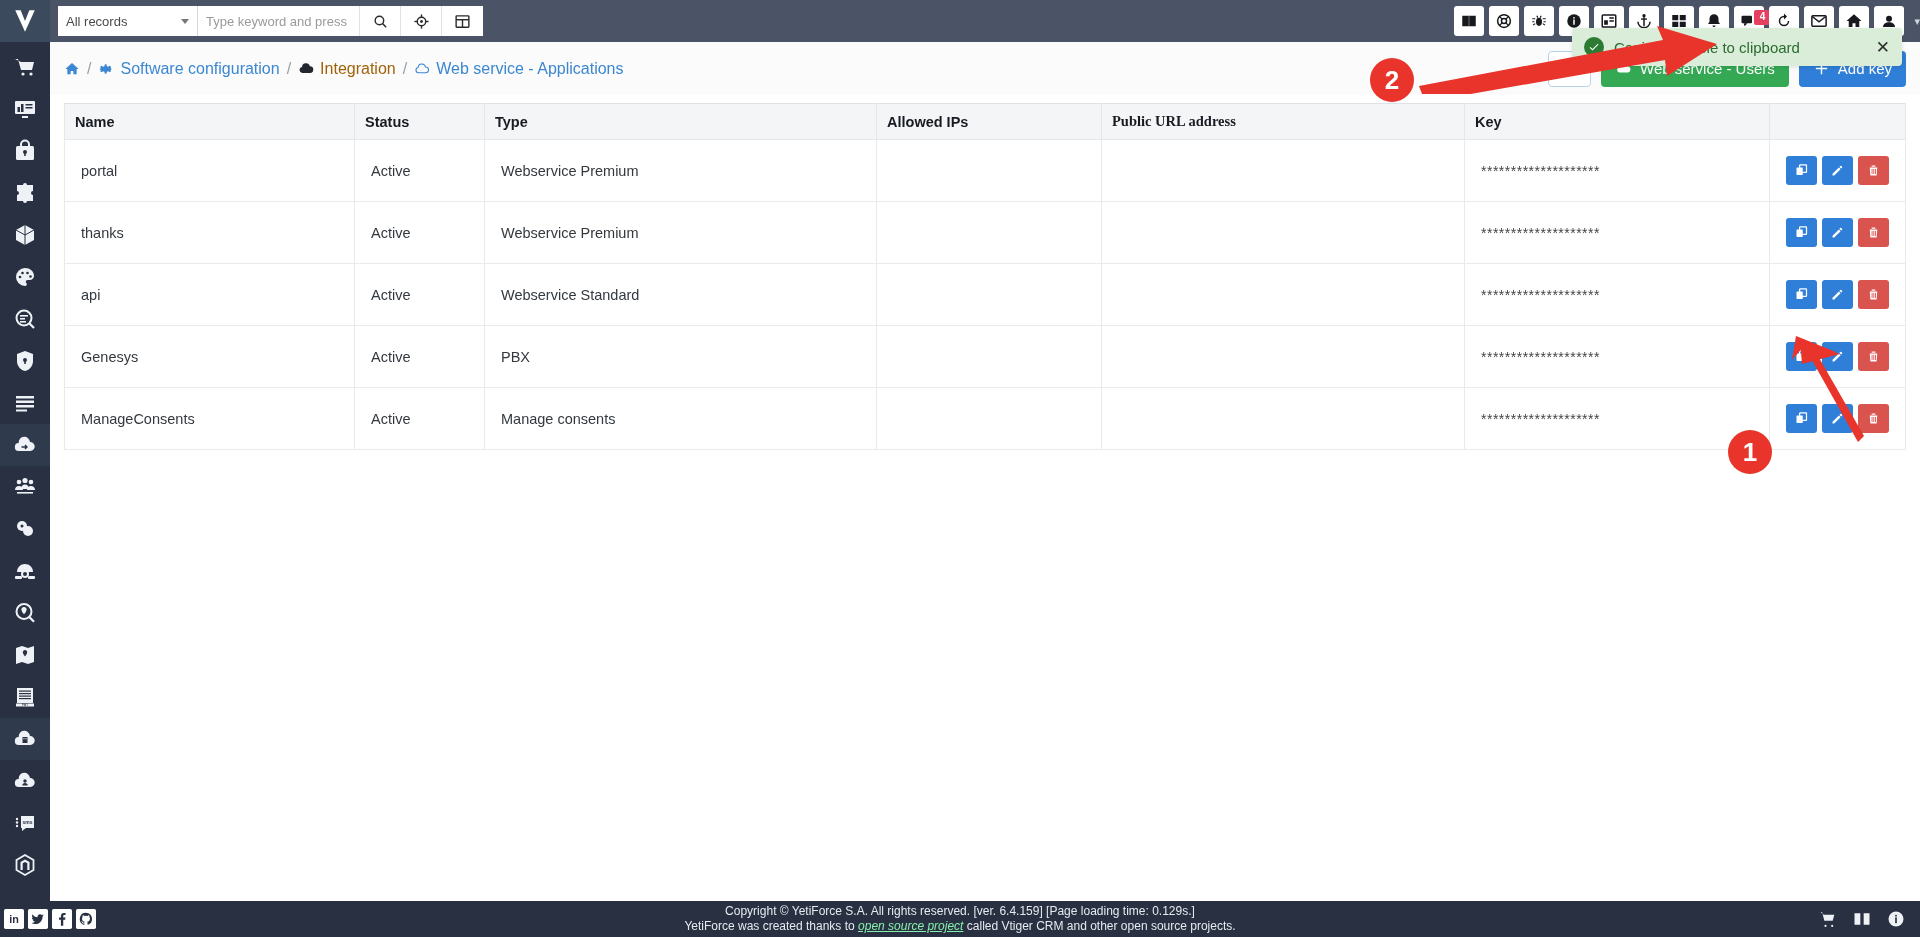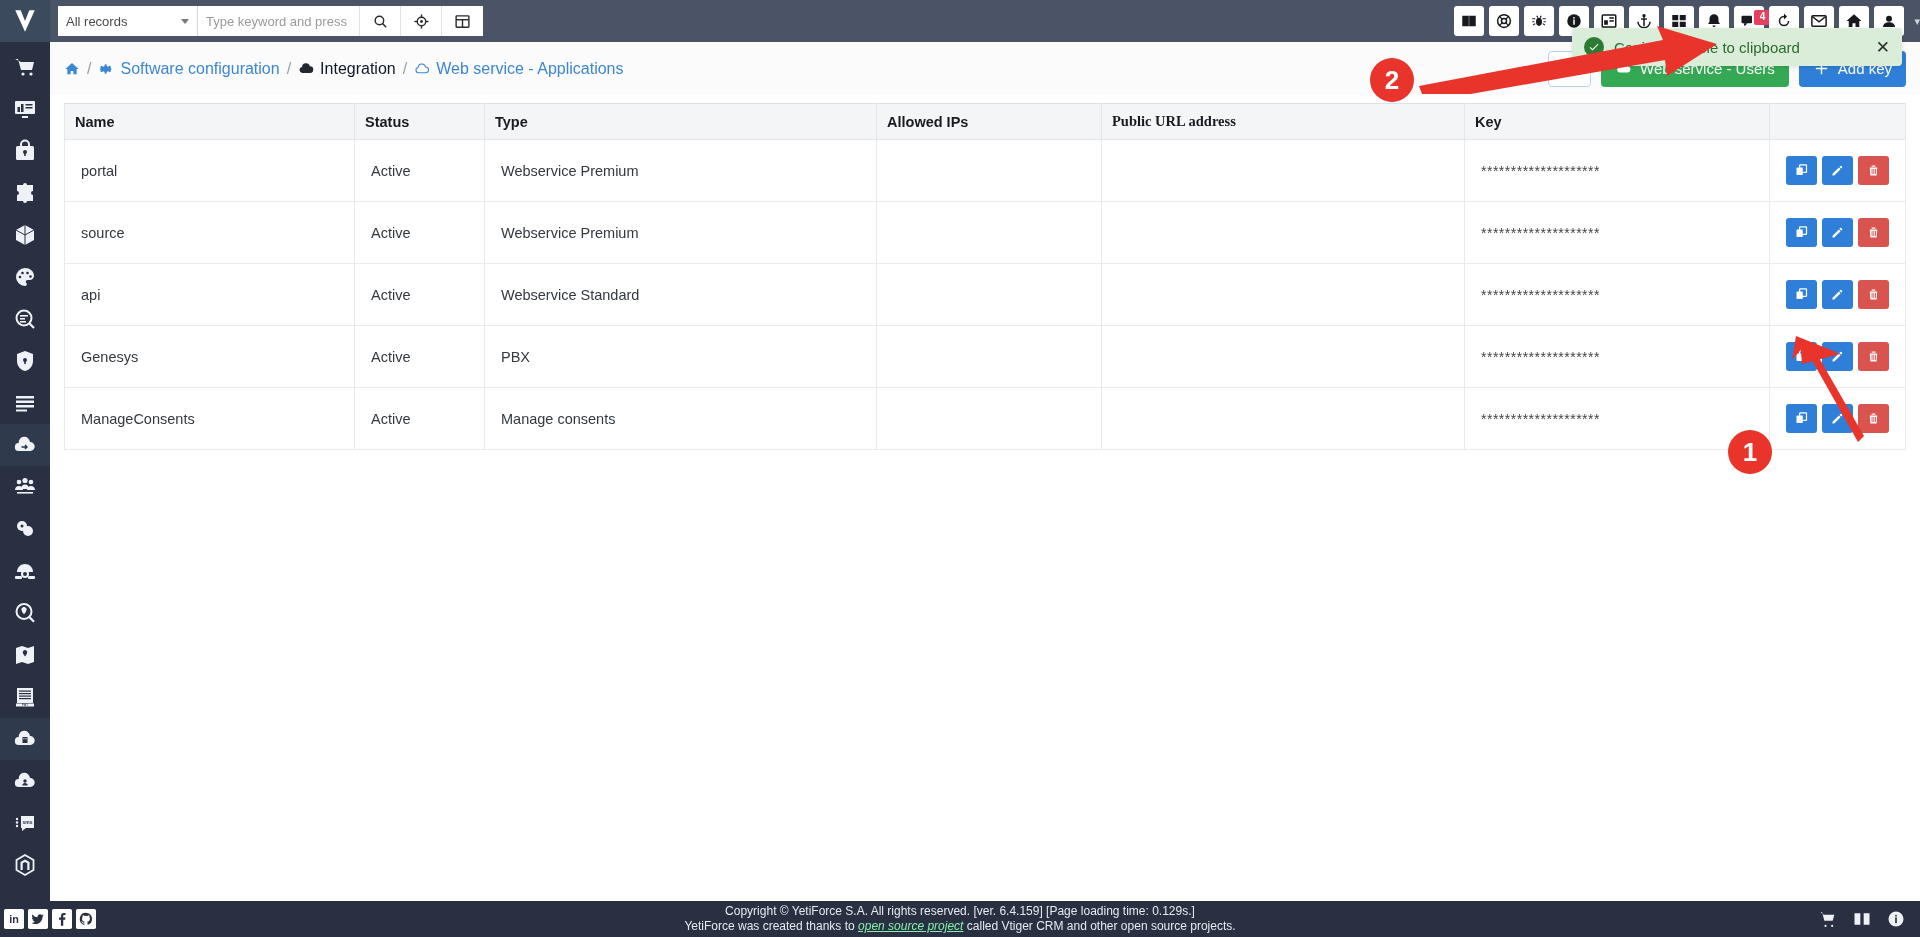--- a/index.html
+++ b/index.html
@@ -83,21 +83,21 @@
 
   
   .crumbbar {
     position: absolute; left: 50px; top: 42px; width: 1870px; height: 53px;
     background: #fbfbfb; display: flex; align-items: center; padding: 0 14px;
     z-index: 10;
   }
   .crumbs { display: flex; align-items: center; font-size: 16px; gap: 7px; }
   .crumbs a { color: #3c87d2; text-decoration: none; display: flex; align-items: center; gap: 6px; }
   .crumbs .sep { color: #9aa0a8; }
-  .crumbs .plain { color: #0f172a; display: flex; align-items: center; gap: 6px; }
+  .crumbs .plain { color: #a16207; display: flex; align-items: center; gap: 6px; }
   .crumbs svg { width: 16px; height: 16px; }
   .crumb-icon-blue { fill: #3c87d2; }
   .crumb-icon-dark { fill: #23282e; }
 
   .crumb-actions { margin-left: auto; display: flex; align-items: center; gap: 10px; }
   .btn {
     height: 36px; border-radius: 4px; display: flex; align-items: center;
     gap: 8px; padding: 0 14px; font-size: 15px; cursor: pointer; border: none;
     font-family: "Liberation Sans", sans-serif; white-space: nowrap;
   }
@@ -585,21 +585,21 @@
                     <path d="M6 7h12l-1 13H7zM9 4h6v2H9z"></path>
                     <rect x="9" y="9.5" width="1.4" height="8" fill="#d9534f"></rect>
                     <rect x="11.8" y="9.5" width="1.4" height="8" fill="#d9534f"></rect>
                     <rect x="14.6" y="9.5" width="1.4" height="8" fill="#d9534f"></rect>
                   </svg>
                 </button>
               </div>
             </td>
           </tr>
           <tr>
-            <td class="col-name">source</td>
+            <td class="col-name">thanks</td>
             <td class="col-status">Active</td>
             <td class="col-type">Webservice Premium</td>
             <td class="col-ips"></td>
             <td class="col-url"></td>
             <td class="col-key keymask">********************</td>
             <td class="col-act">
               <div class="acts">
                 <button class="abtn a-copy">
                   <svg viewBox="0 0 24 24">
                     <rect x="4" y="7" width="10" height="12" rx="1"></rect>

